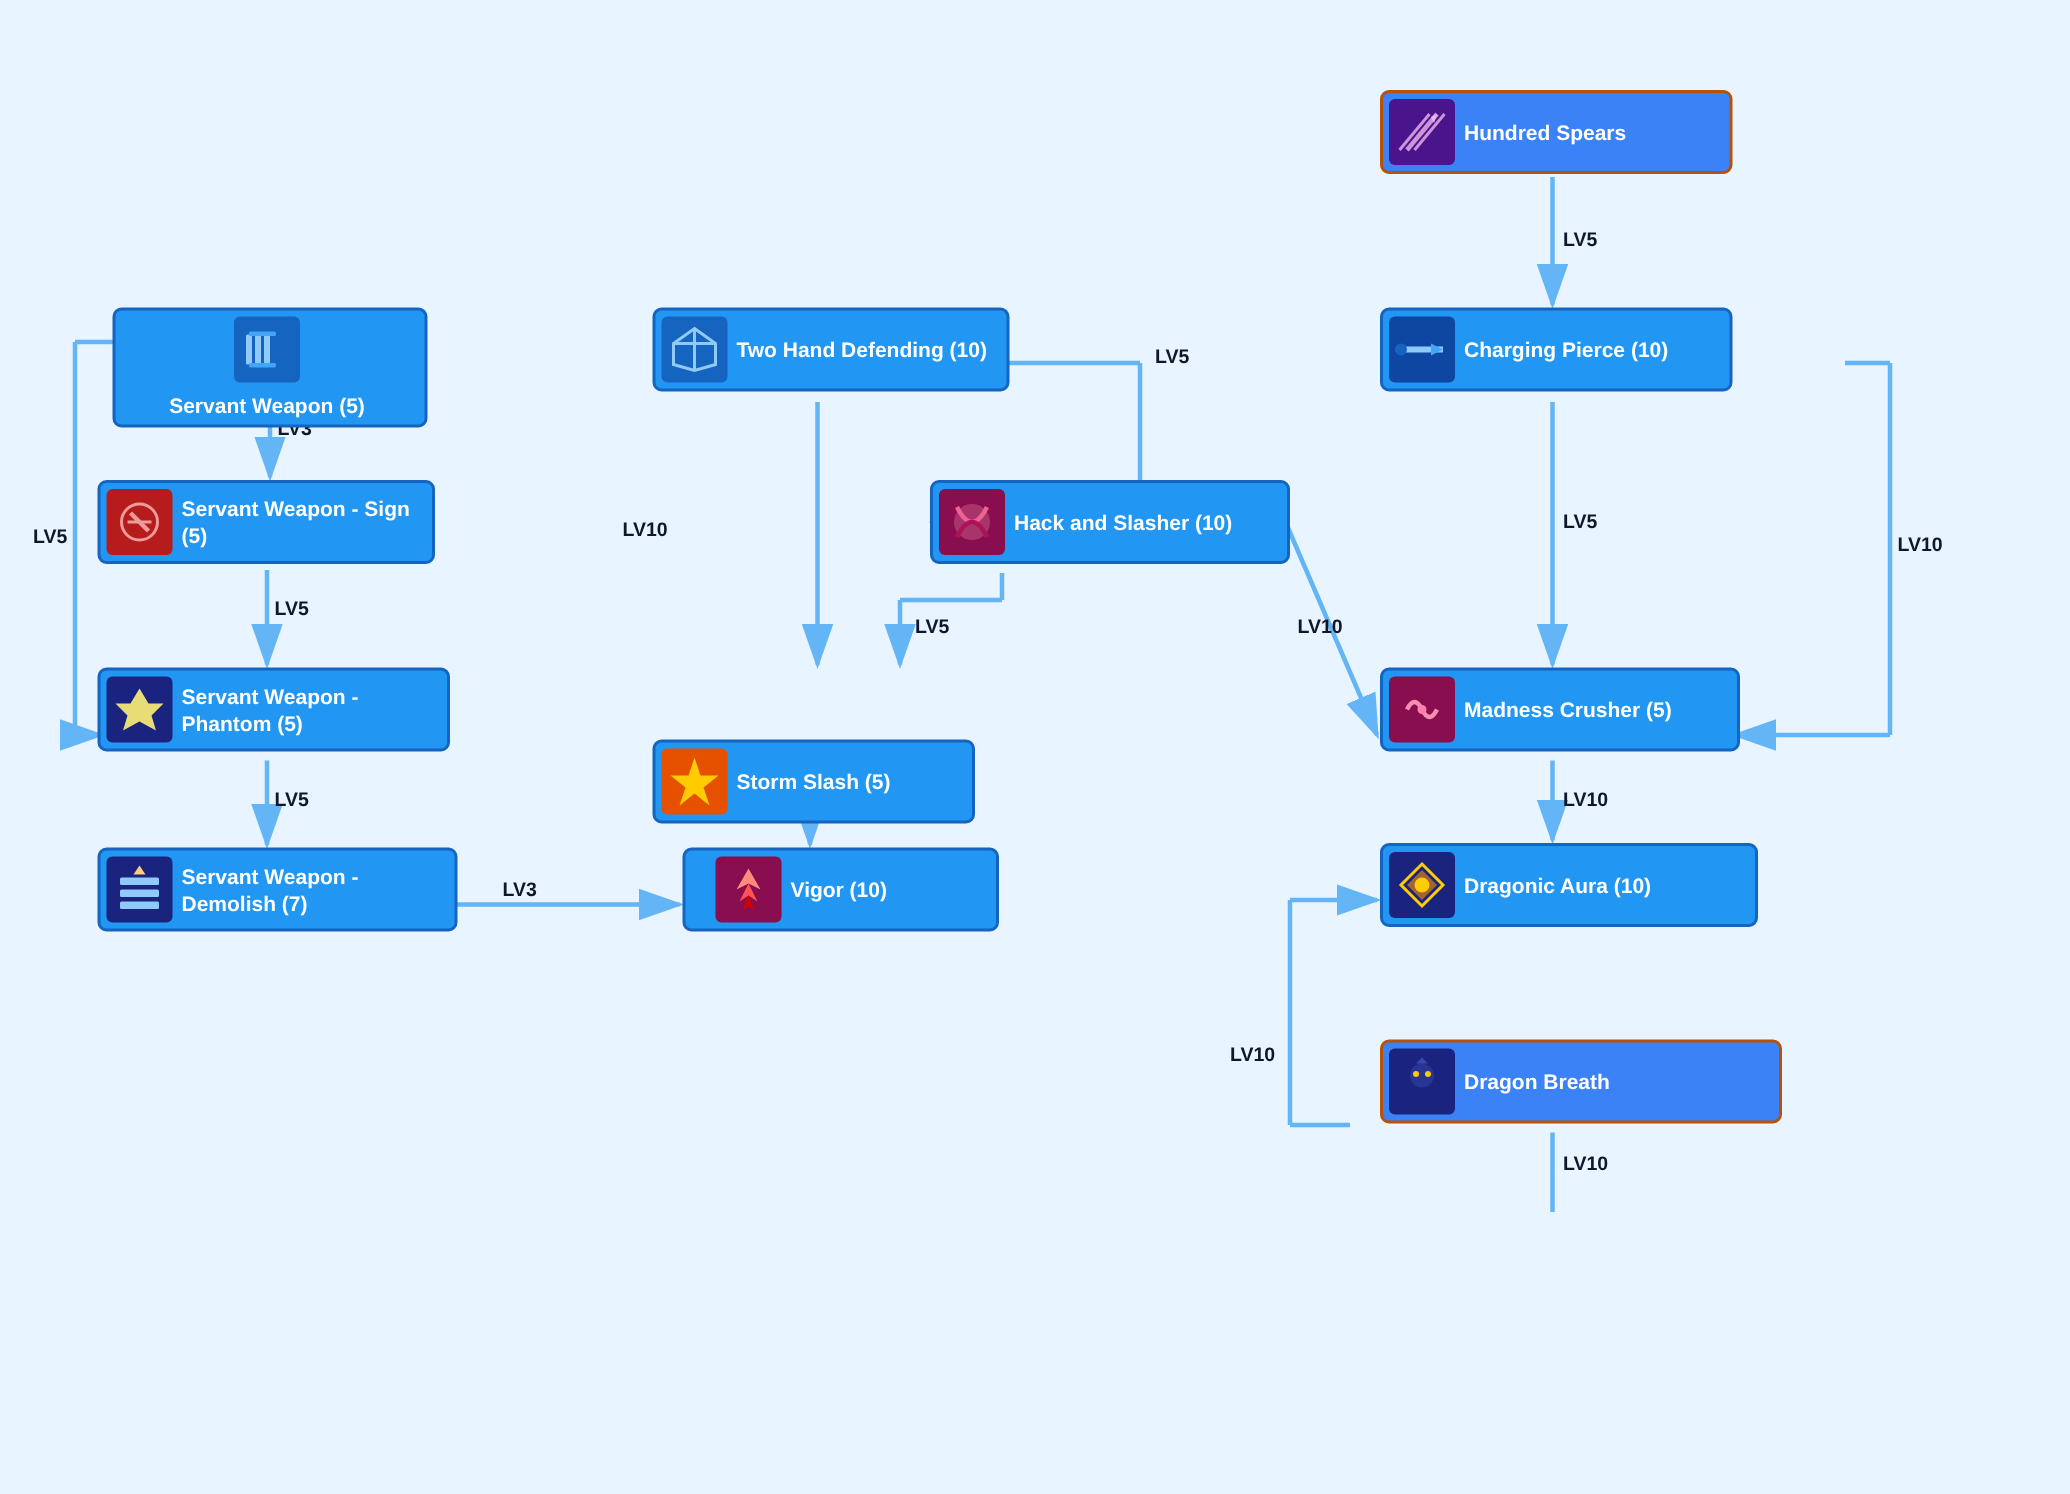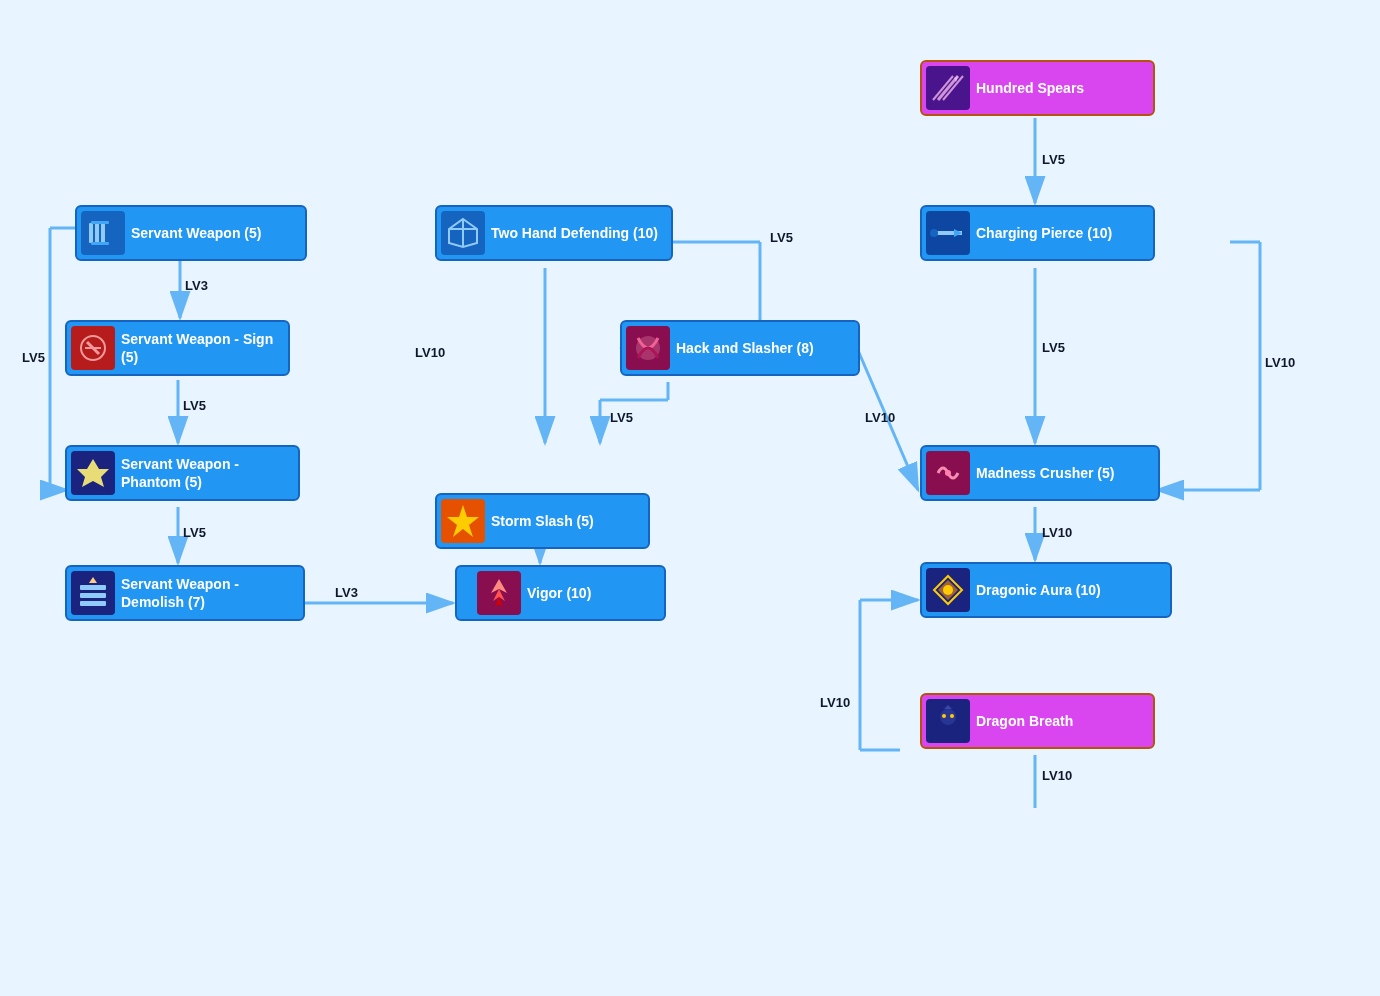--- a/index.html
+++ b/index.html
@@ -26,21 +26,21 @@
       font-weight: bold;
       font-size: 14px;
       color: white;
       min-width: 160px;
     }
     .node.blue {
       background: #2196f3;
       border: 2px solid #1565c0;
     }
     .node.orange {
-      background: #d946ef;
+      background: #3b82f6;
       border: 2px solid #b45309;
     }
     .node-icon {
       width: 44px;
       height: 44px;
       border-radius: 4px;
       background: #1a237e;
       flex-shrink: 0;
       display: flex;
       align-items: center;
@@ -131,21 +131,21 @@
   <div class="lv-label" style="left:610px; top:410px;">LV5</div>
   <div class="lv-label" style="left:865px; top:410px;">LV10</div>
   <div class="lv-label" style="left:548px; top:525px;">LV5</div>
   <div class="lv-label" style="left:1042px; top:152px;">LV5</div>
   <div class="lv-label" style="left:1042px; top:340px;">LV5</div>
   <div class="lv-label" style="left:1265px; top:355px;">LV10</div>
   <div class="lv-label" style="left:1042px; top:525px;">LV10</div>
   <div class="lv-label" style="left:820px; top:695px;">LV10</div>
   <div class="lv-label" style="left:1042px; top:768px;">LV10</div>
 
-  <div class="node blue" style="left:75px; top:205px; width:232px;">
+  <div class="node blue" style="left:75px; top:205px; width:210px;flex-direction:column;">
     <div class="node-icon" style="background:#1565c0;">
       <svg width="36" height="36" viewBox="0 0 36 36">
           <rect x="4" y="8" width="4" height="20" fill="#90caf9" rx="1"></rect>
           <rect x="10" y="8" width="4" height="20" fill="#90caf9" rx="1"></rect>
           <rect x="16" y="8" width="4" height="20" fill="#90caf9" rx="1"></rect>
           <rect x="6" y="6" width="18" height="3" fill="#42a5f5" rx="1"></rect>
           <rect x="6" y="27" width="18" height="3" fill="#42a5f5" rx="1"></rect>
         </svg>
     </div>
     <span class="node-label">Servant Weapon (5)</span>
@@ -195,21 +195,21 @@
   </div>
 
   <div class="node blue" style="left:620px; top:320px; width:240px;">
     <div class="node-icon" style="background:#880e4f;">
       <svg width="36" height="36" viewBox="0 0 36 36">
           <circle cx="18" cy="18" r="12" fill="#f48fb1" opacity="0.3"></circle>
           <path d="M8,8 Q18,28 28,8" stroke="#f06292" stroke-width="3" fill="none"></path>
           <path d="M8,28 Q18,8 28,28" stroke="#ad1457" stroke-width="3" fill="none"></path>
         </svg>
     </div>
-    <span class="node-label">Hack and Slasher (8)</span>
+    <span class="node-label">Hack and Slasher (10)</span>
   </div>
 
   <div class="node blue" style="left:435px; top:445px; width:215px;margin-top:48px;">
     <div class="node-icon" style="background:#e65100;">
       <svg width="36" height="36" viewBox="0 0 36 36">
           <polygon points="18,2 22,14 34,14 24,22 28,34 18,26 8,34 12,22 2,14 14,14" fill="#ffcc02"></polygon>
         </svg>
     </div>
     <span class="node-label">Storm Slash (5)</span>
   </div>
@@ -263,21 +263,21 @@
     <div class="node-icon" style="background:#1a237e;">
       <svg width="36" height="36" viewBox="0 0 36 36">
           <polygon points="18,4 32,18 18,32 4,18" fill="none" stroke="#ffcc02" stroke-width="2"></polygon>
           <polygon points="18,8 28,18 18,28 8,18" fill="#ff8f00" opacity="0.6"></polygon>
           <circle cx="18" cy="18" r="5" fill="#ffcc02"></circle>
         </svg>
     </div>
     <span class="node-label">Dragonic Aura (10)</span>
   </div>
 
-  <div class="node orange" style="left:920px; top:693px; width:235px;align-items:center;">
+  <div class="node orange" style="left:920px; top:693px; width:268px;align-items:center;">
     <div class="node-icon" style="background:#1a237e;">
       <svg width="36" height="36" viewBox="0 0 36 36">
           <ellipse cx="18" cy="22" rx="12" ry="8" fill="#1a237e"></ellipse>
           <circle cx="18" cy="14" r="8" fill="#283593"></circle>
           <polygon points="14,6 18,2 22,6" fill="#3949ab"></polygon>
           <circle cx="14" cy="13" r="2" fill="#ffcc02"></circle>
           <circle cx="22" cy="13" r="2" fill="#ffcc02"></circle>
         </svg>
     </div>
     <span class="node-label">Dragon Breath</span>

